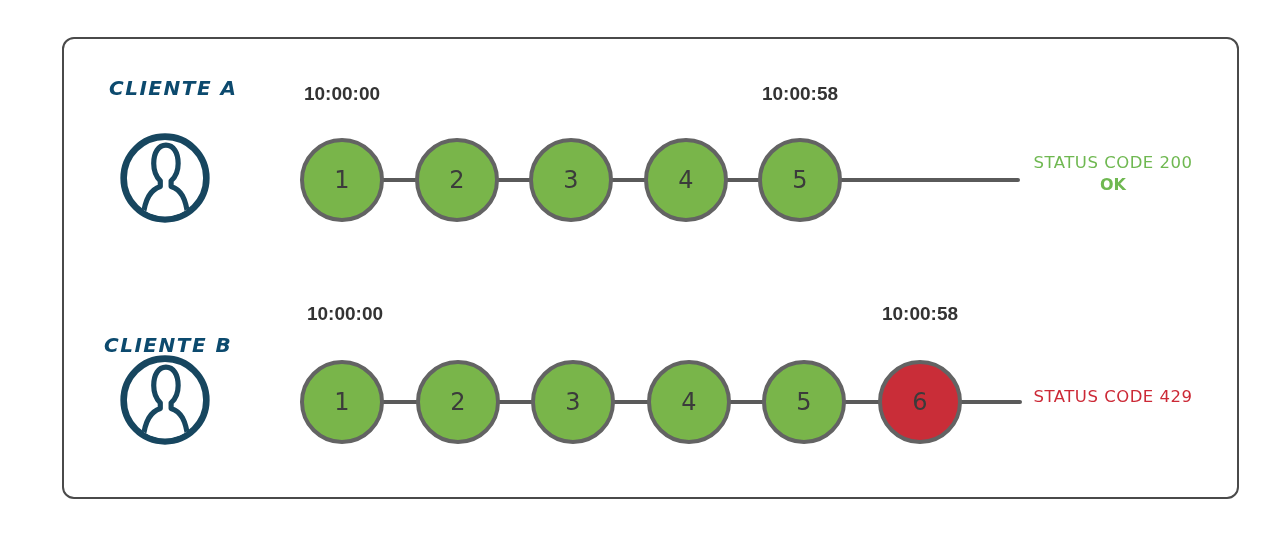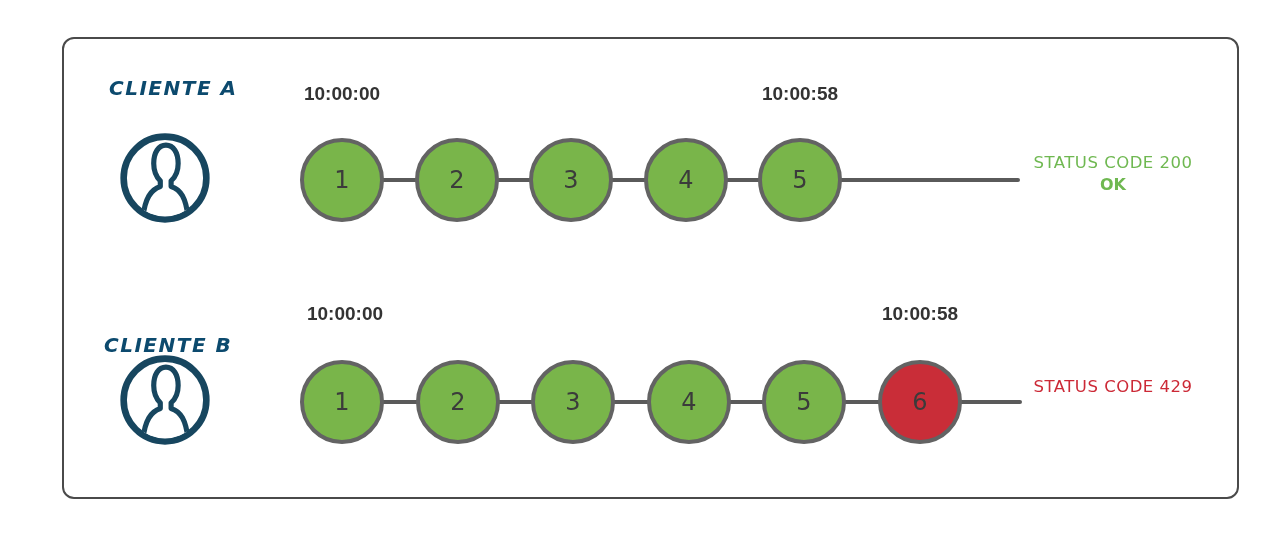--- a/index.html
+++ b/index.html
@@ -99,17 +99,17 @@
 
   <div class="timeline" style="left:342px;top:400px;width:680px;"></div>
 
   <div class="circle green" style="left:300px;top:360px;">1</div>
   <div class="circle green" style="left:416px;top:360px;">2</div>
   <div class="circle green" style="left:531px;top:360px;">3</div>
   <div class="circle green" style="left:647px;top:360px;">4</div>
   <div class="circle green" style="left:762px;top:360px;">5</div>
   <div class="circle red" style="left:878px;top:360px;">6</div>
 
-  <div class="status err" style="left:1018px;top:376px;text-align:center;">
+  <div class="status err" style="left:1018px;top:386px;text-align:center;">
     <div class="code">STATUS CODE 429</div>
   </div>
 
 </div>
 
 </body></html>

